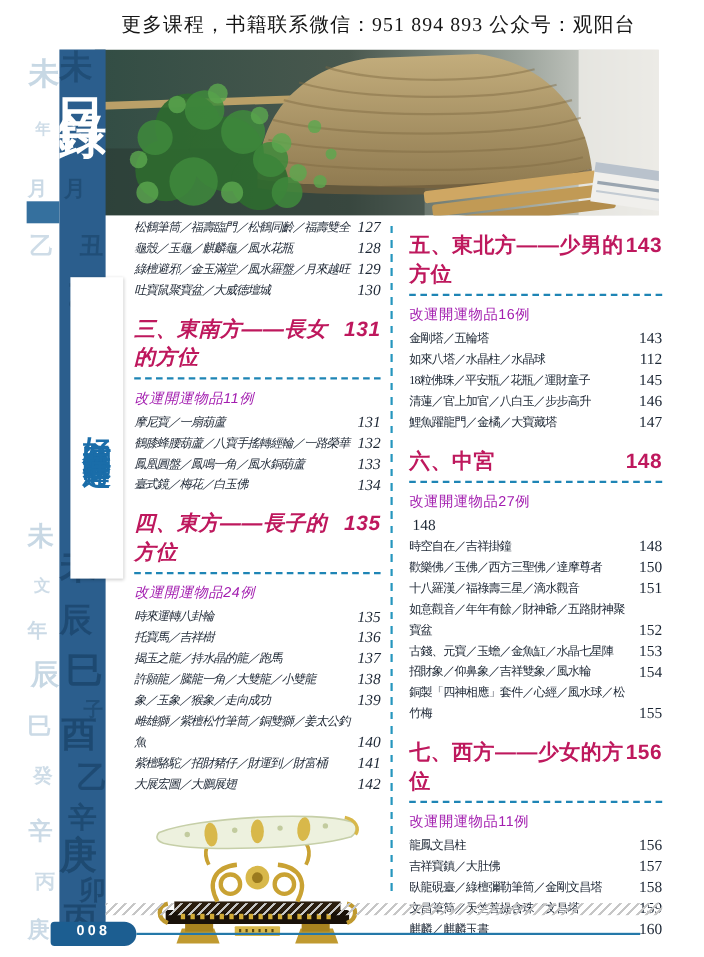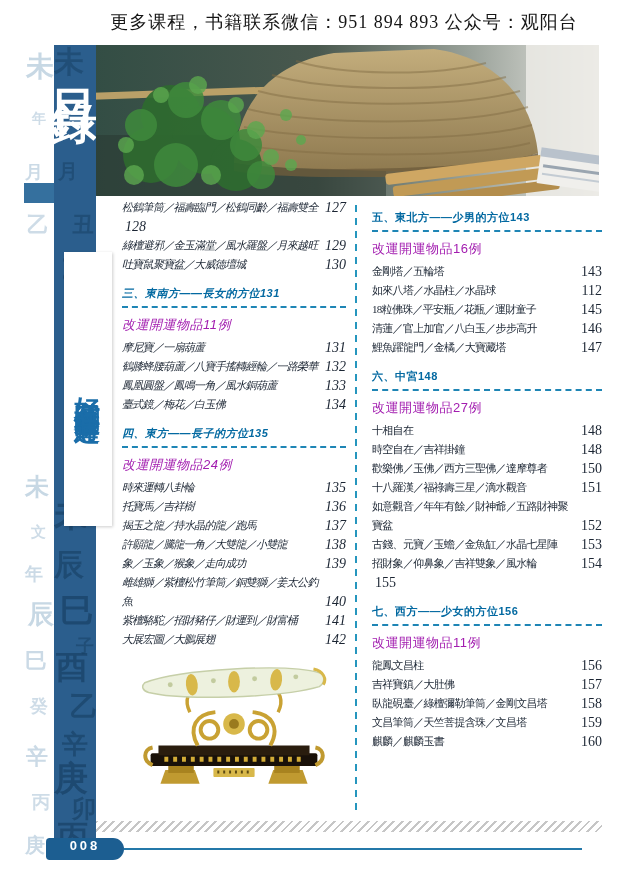--- a/index.html
+++ b/index.html
@@ -26,23 +26,23 @@
   .slogan-box{position:absolute;left:40px;top:252px;width:48px;height:274px;background:#ffffff;
     box-shadow:1px 1px 3px rgba(0,0,0,.2);display:flex;align-items:center;justify-content:center;}
   .slogan{writing-mode:vertical-rl;text-orientation:upright;color:#1a6da9;
     font:bold 26px "DejaVu Serif",serif;letter-spacing:3px;}
   
   .col{position:absolute;top:198px;}
   .col-left{left:98px;width:224px;font-style:italic;}
   .col-right{left:348px;width:230px;}
   .divider{position:absolute;left:331px;top:205px;width:2px;height:606px;
     background:repeating-linear-gradient(180deg,#2596be 0 7px,transparent 7px 13px);}
-  .section{display:flex;justify-content:flex-start;align-items:baseline;
-    font-family:"Liberation Sans","DejaVu Sans",sans-serif;font-weight:bold;font-size:11px;
-    color:#0369a1;letter-spacing:.5px;border-bottom:2px dashed #1e85b5;
+  .section{display:flex;justify-content:space-between;align-items:baseline;
+    font-family:"Liberation Sans","DejaVu Sans",sans-serif;font-weight:bold;font-size:19px;
+    color:#be185d;letter-spacing:.5px;border-bottom:2px dashed #1e85b5;
     padding-bottom:5px;margin:12px 0 7px;}
   .subheader{font-family:"Liberation Sans","DejaVu Sans",sans-serif;font-size:13px;
     color:#a21caf;letter-spacing:.5px;margin:3px 0 4px;line-height:19px;}
   .item{display:flex;align-items:flex-end;gap:4px;font-size:11px;letter-spacing:-0.7px;
     color:#1b2533;line-height:19px;}
   .item .t{flex:1;}
   .item .p{width:24px;text-align:right;font-size:14px;letter-spacing:0;}
   
   .figure-wrap{margin-top:6px;text-align:center;}
   
@@ -173,20 +173,21 @@
 
   <div class="divider"></div>
 
   <div class="col col-left">
     <div id="col-left-list">
         <div class="item">
           <span class="t">松鶴筆筒／福壽臨門／松鶴同齡／福壽雙全</span>
           <span class="p">127</span>
         </div>
         <div class="item">
+          <span class="t">龜殼／玉龜／麒麟龜／風水花瓶</span>
           <span class="p">128</span>
         </div>
         <div class="item">
           <span class="t">綠檀避邪／金玉滿堂／風水羅盤／月來越旺</span>
           <span class="p">129</span>
         </div>
         <div class="item">
           <span class="t">吐寶鼠聚寶盆／大威德壇城</span>
           <span class="p">130</span>
         </div>
@@ -316,21 +317,20 @@
         <div class="item">
           <span class="t">鯉魚躍龍門／金橘／大寶藏塔</span>
           <span class="p">147</span>
         </div>
         <div class="section">
           <span class="st">六、中宮</span>
           <span class="sp">148</span>
         </div>
         <div class="subheader">改運開運物品27例</div>
         <div class="item">
-          <span class="t">十相自在</span>
           <span class="p">148</span>
         </div>
         <div class="item">
           <span class="t">時空自在／吉祥掛鐘</span>
           <span class="p">148</span>
         </div>
         <div class="item">
           <span class="t">歡樂佛／玉佛／西方三聖佛／達摩尊者</span>
           <span class="p">150</span>
         </div>
@@ -344,20 +344,21 @@
         </div>
         <div class="item">
           <span class="t">古錢、元寶／玉蟾／金魚缸／水晶七星陣</span>
           <span class="p">153</span>
         </div>
         <div class="item">
           <span class="t">招財象／仰鼻象／吉祥雙象／風水輪</span>
           <span class="p">154</span>
         </div>
         <div class="item">
+          <span class="t">銅製「四神相應」套件／心經／風水球／松竹梅</span>
           <span class="p">155</span>
         </div>
         <div class="section">
           <span class="st">七、西方——少女的方位</span>
           <span class="sp">156</span>
         </div>
         <div class="subheader">改運開運物品11例</div>
         <div class="item">
           <span class="t">龍鳳文昌柱</span>
           <span class="p">156</span>

